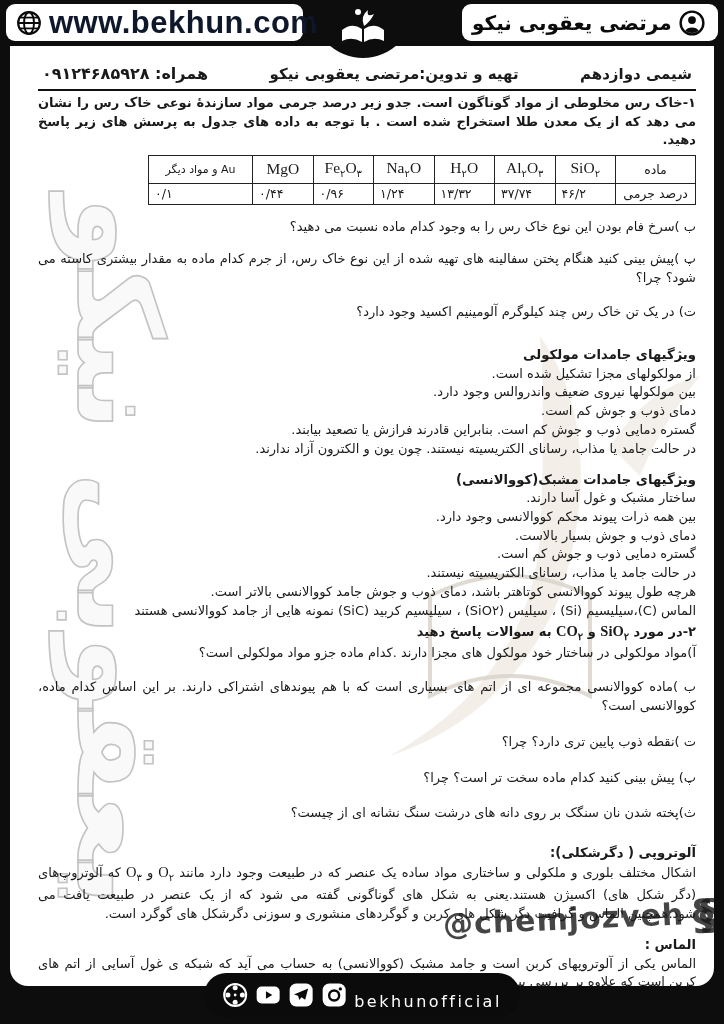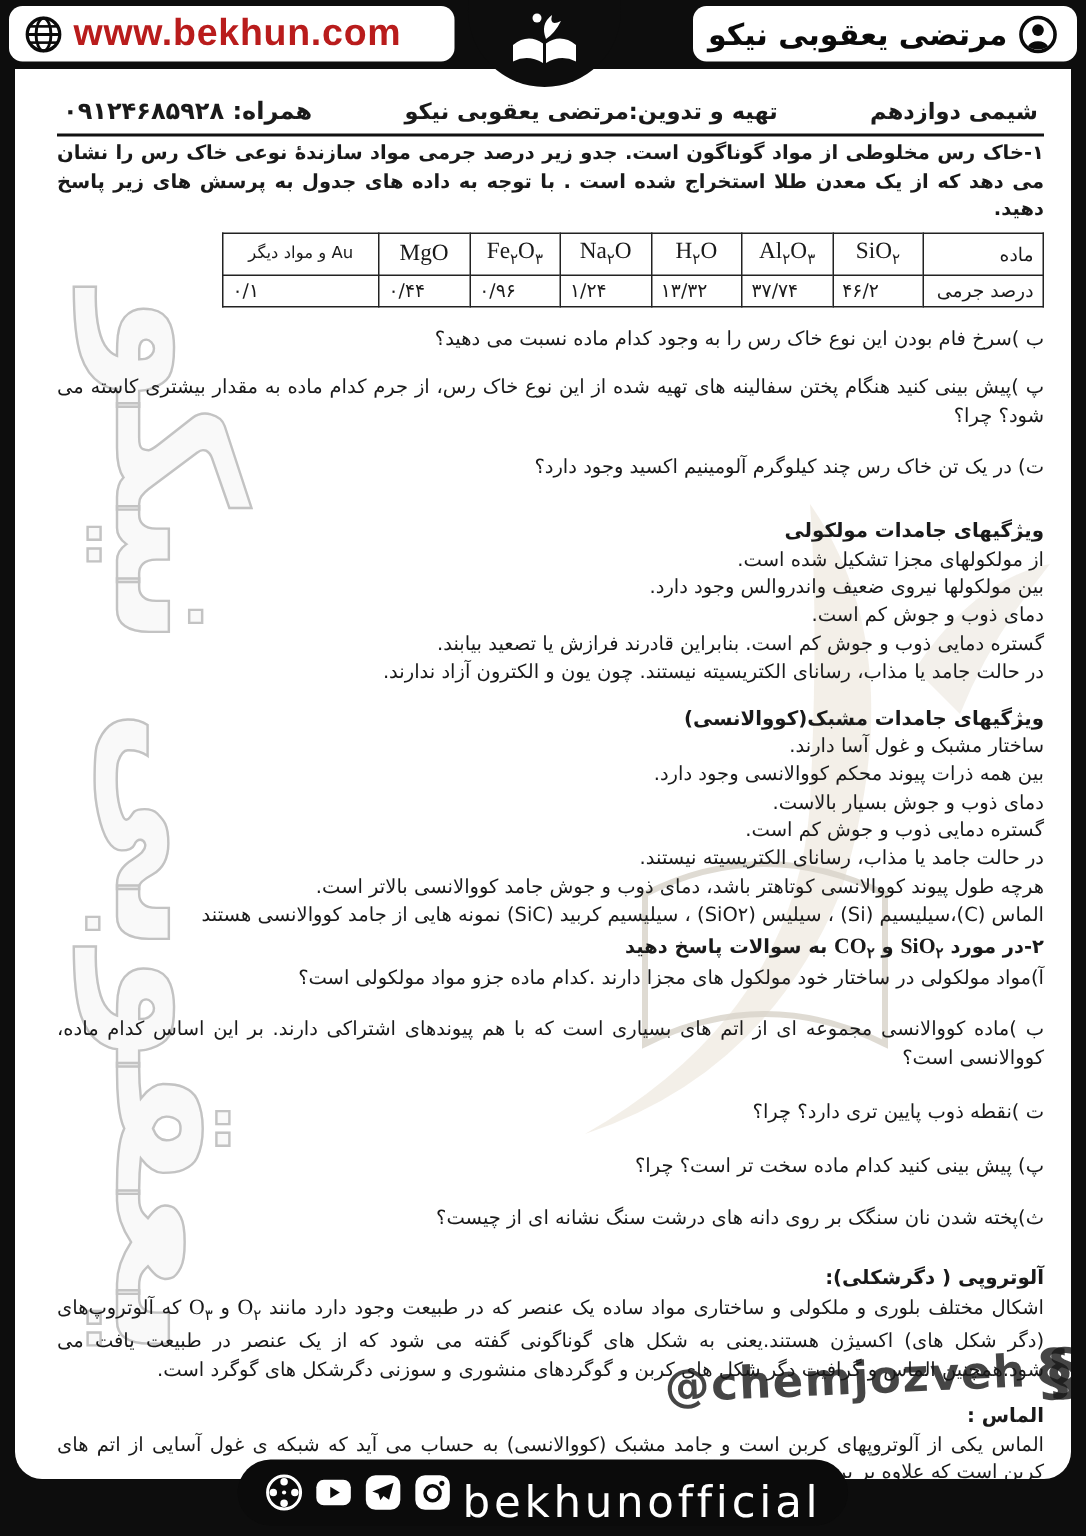--- a/index.html
+++ b/index.html
@@ -4,38 +4,38 @@
 <style>
   * { margin:0; padding:0; box-sizing:border-box; }
   html,body { background:#000; }
   body { font-family:"DejaVu Sans", sans-serif; }
   .screen { position:relative; width:724px; height:1024px; margin:0 auto; background:#0d0d0d; overflow:hidden; }
 
   
   .topbar { position:absolute; top:0; left:0; width:724px; height:46px; background:#0d0d0d; z-index:6; }
   .pill { position:absolute; top:4px; height:37px; background:#fff; border-radius:9px; display:flex; align-items:center; gap:7px; padding:0 10px; }
   .site-pill { left:6px; width:297px; }
-  .site-pill .url { font-family:"Liberation Sans", sans-serif; font-weight:bold; font-size:25px; color:#b91c1c; letter-spacing:.5px; }
+  .site-pill .url { font-family:"Liberation Sans", sans-serif; font-weight:bold; font-size:31px; color:#0f172a; letter-spacing:.5px; }
   .name-pill { right:6px; width:256px; justify-content:flex-end; direction:rtl; }
   .name-pill .pname { font-weight:bold; font-size:20px; color:#0b0b0b; }
   .badge { position:absolute; left:312px; top:-44px; width:102px; height:102px; background:#0d0d0d; border-radius:50%; z-index:7; }
   .badge svg { position:absolute; left:22px; top:44px; }
 
   
   .sheet { position:absolute; top:46px; left:10px; width:704px; height:940px; background:#fff; border-radius:0 0 18px 18px; overflow:hidden; z-index:2; }
   .content { position:relative; direction:rtl; text-align:right; color:#1a1a1a; padding:14px 18px 0 28px; font-size:13px; line-height:1.45; z-index:3; }
 
   .doc-head { display:flex; justify-content:space-between; align-items:baseline; font-weight:bold; font-size:15px; padding:2px 4px 3px 4px; border-bottom:2px solid #111; }
   .doc-head .phone { font-size:16px; }
 
   .para-bold { font-weight:bold; text-align:justify; margin-top:3px; }
 
   table.data { border-collapse:collapse; width:548px; margin-top:5px; table-layout:fixed; }
   table.data td, table.data th { border:1px solid #222; padding:1px 6px; height:20px; font-weight:normal; }
-  th.lbl, td.lbl { width:80px; text-align:right; font-size:12.5px; }
+  th.lbl, td.lbl { width:80px; text-align:center; font-size:12.5px; }
   .chemcell { text-align:center; }
   .chem { font-family:"Liberation Serif", serif; font-size:15.5px; direction:ltr; unicode-bidi:isolate; }
   .chem sub { font-size:10px; }
   td.val { text-align:left; font-size:12.5px; direction:rtl; padding-left:8px; }
 
   .q-item { margin-top:12px; }
   .q-item.first { margin-top:6px; }
   .sec-title { font-weight:bold; margin-top:24px; font-size:13.2px; }
   .sec-line { }
   .q2-title { font-weight:bold; }
@@ -45,21 +45,21 @@
 
   
   .wm-vert { position:absolute; top:150px; left:178px; transform-origin:0 0; transform:rotate(90deg); white-space:nowrap; font-weight:bold; font-size:118px; letter-spacing:14px; color:rgba(130,130,130,0.05); -webkit-text-stroke:1.6px #c3c3c3; z-index:1; pointer-events:none; }
   .wm-book { position:absolute; left:300px; top:250px; z-index:0; pointer-events:none; }
   .stamp { position:absolute; top:850px; right:8px; direction:ltr; transform:rotate(-2.5deg); color:rgba(22,22,22,0.8); font-weight:bold; font-size:30px; letter-spacing:1px; z-index:4; white-space:nowrap; }
   .stamp .mono { font-size:42px; vertical-align:-6px; letter-spacing:-14px; margin-left:8px; }
 
   
   .bottombar { position:absolute; bottom:0; left:0; width:724px; height:38px; background:#0d0d0d; z-index:3; }
   .social-pill { position:absolute; bottom:7px; left:50%; transform:translateX(-50%); height:44px; background:#0b0b0b; border-radius:24px; display:flex; align-items:center; gap:7px; padding:0 18px; z-index:8; }
-  .social-pill .handle { color:#fff; font-size:29px; letter-spacing:2.5px; font-family:"DejaVu Sans", sans-serif;margin-top:12px; }
+  .social-pill .handle { color:#fff; font-size:16px; letter-spacing:2.5px; font-family:"DejaVu Sans", sans-serif;margin-top:12px; }
   .icn { width:26px; height:26px; flex:0 0 auto; }
 </style>
 </head>
 <body>
 
 <div class="screen">
 
   <header class="topbar">
     <div class="pill site-pill">
       <svg class="icn" width="26" height="26" viewBox="0 0 24 24">

